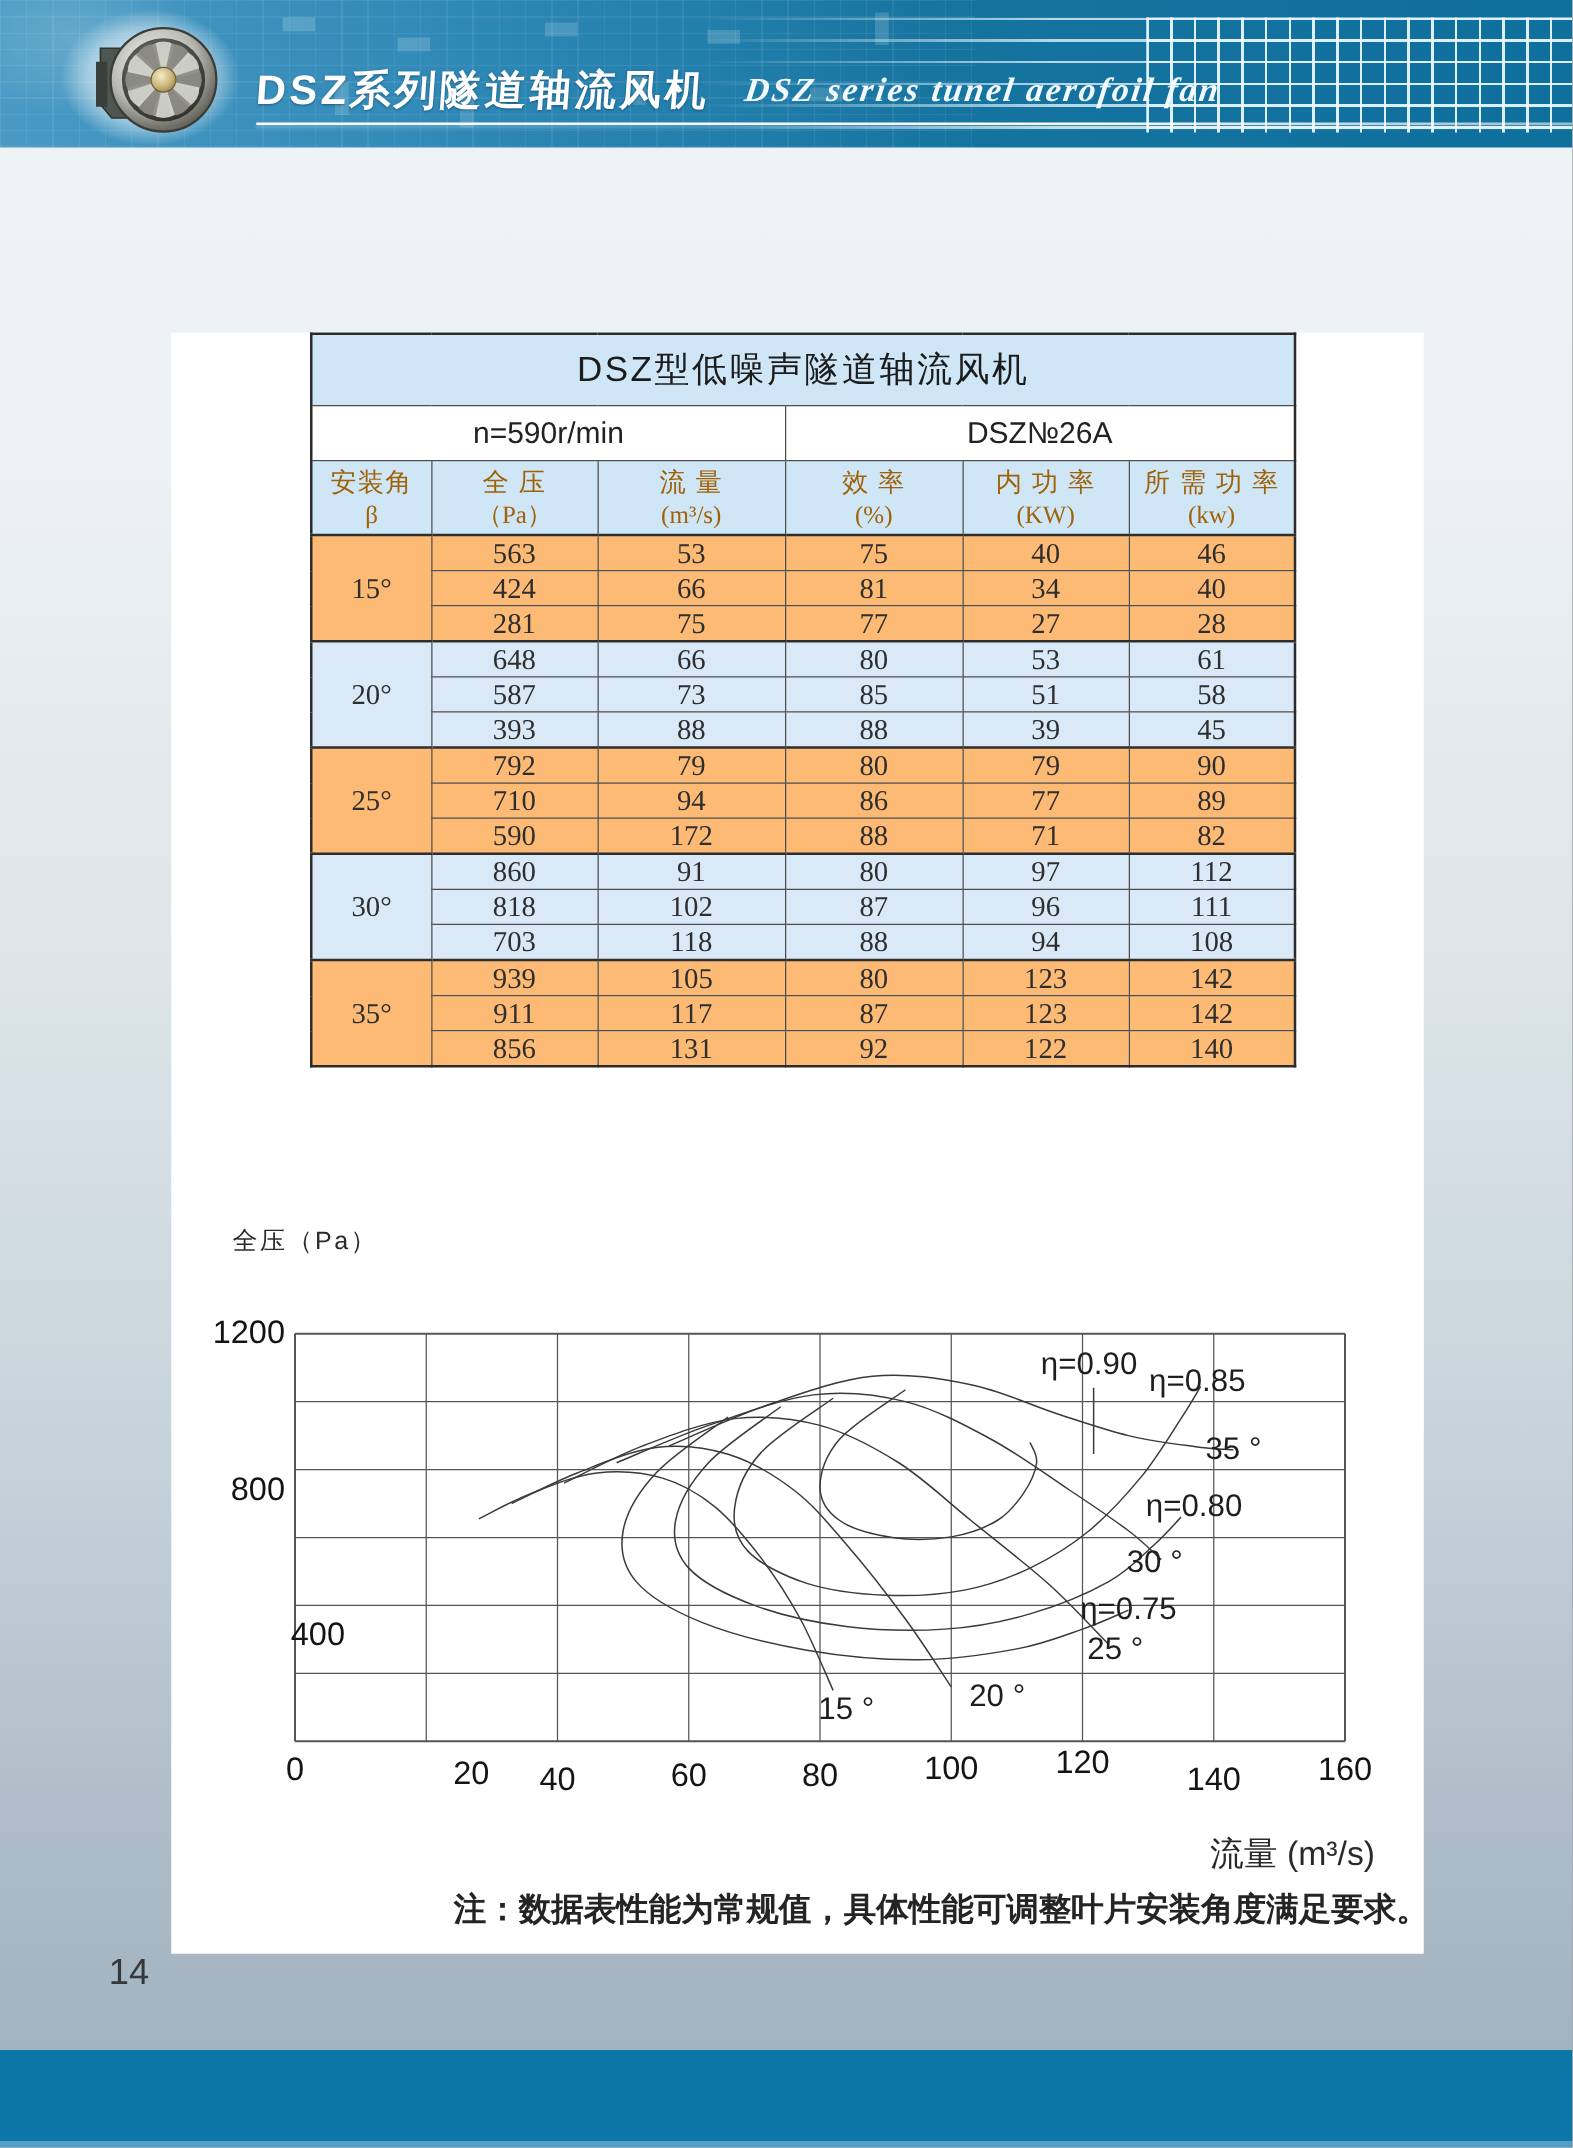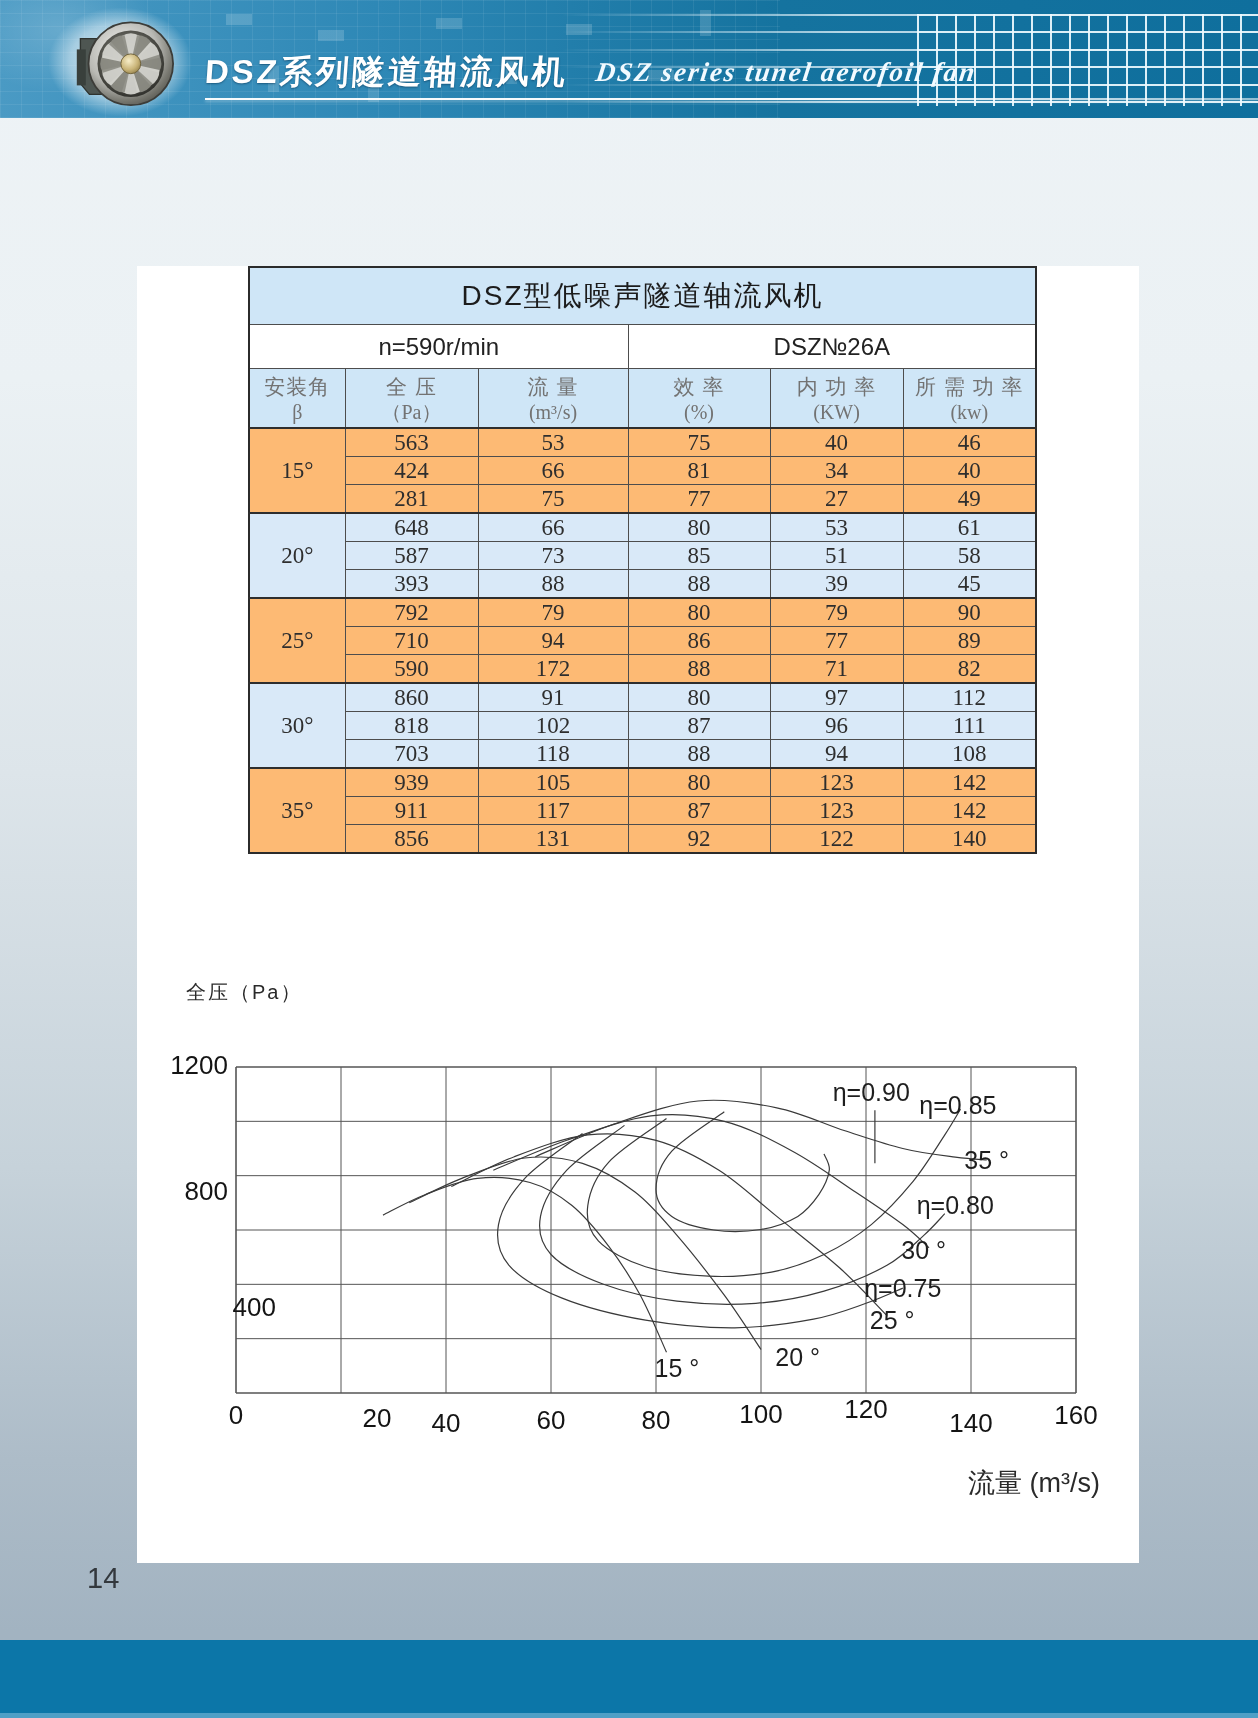--- a/index.html
+++ b/index.html
@@ -50,21 +50,21 @@
        background:radial-gradient(closest-side,rgba(255,255,255,.95),rgba(255,255,255,.45) 55%,rgba(255,255,255,0) 78%);}
   .fansvg{position:absolute;inset:0;width:100%;height:100%;}
 
   
   .panel{position:absolute;left:137px;top:266px;width:1002px;height:1297px;background:#fff;}
   table.spec{position:absolute;left:248px;top:266px;width:787px;border-collapse:collapse;table-layout:fixed;
        border:2px solid #2b2b2b;background:#fff;}
   table.spec th,table.spec td{border:1px solid #4d4d4d;text-align:center;vertical-align:middle;padding:0;}
   tr.t-title th{height:56px;background:#cfe6f7;font:28px "Liberation Sans",sans-serif;color:#1c1c1c;letter-spacing:2px;font-weight:500;}
   tr.t-sub td{height:43px;background:#ffffff;font:24px "Liberation Sans",sans-serif;color:#222;}
-  tr.t-cols th{height:58px;background:#cfe6f7;font-weight:normal;color:#737373;}
+  tr.t-cols th{height:58px;background:#cfe6f7;font-weight:normal;color:#a16207;}
   tr.t-cols .cnm{font:21px "Liberation Sans",sans-serif;letter-spacing:1px;line-height:1.15;padding-top:3px;}
   tr.t-cols .unit{font:20px "Liberation Serif",serif;line-height:1.2;}
   tbody td{height:27px;font:23px/1 "Liberation Serif",serif;color:#2e2e2e;}
   tr.tone-green td{background:#fdba74;}
   tr.tone-blue td{background:#d9e9f8;}
   tr.gstart td{border-top:2px solid #2e2e2e;}
   td.angle{font:23px "Liberation Serif",serif;}
 
   
   .ylab{position:absolute;left:186px;top:979px;font-size:20px;color:#2a2a2a;letter-spacing:2px;}
@@ -197,21 +197,21 @@
           <td>66</td>
           <td>81</td>
           <td>34</td>
           <td>40</td>
         </tr>
         <tr class="tone-green">
           <td>281</td>
           <td>75</td>
           <td>77</td>
           <td>27</td>
-          <td>49</td>
+          <td>28</td>
         </tr>
         <tr class="tone-blue gstart">
           <td rowspan="3" class="angle">20°</td>
           <td>648</td>
           <td>66</td>
           <td>80</td>
           <td>53</td>
           <td>61</td>
         </tr>
         <tr class="tone-blue">
@@ -344,16 +344,17 @@
       <div class="xtick" style="left: 761px; top: 1399px;">100</div>
       <div class="xtick" style="left: 866px; top: 1394px;">120</div>
       <div class="xtick" style="left: 971px; top: 1408px;">140</div>
       <div class="xtick" style="left: 1076px; top: 1400px;">160</div>
       <div class="ytick" style="left: 138px; top: 1050px;">1200</div>
       <div class="ytick" style="left: 138px; top: 1175.67px;">800</div>
       <div class="ytick" style="left: 138px; top: 1292.33px; margin-left: 48px;">400</div>
     </div>
   <div class="xlab">流量 (m³/s)</div>
 
+  <p class="note">注：数据表性能为常规值，具体性能可调整叶片安装角度满足要求。</p>
   <span class="pageno">14</span>
   <div class="footer-blue"></div>
   <div class="footer-strip"></div>
 </div>
 
 </body></html>

